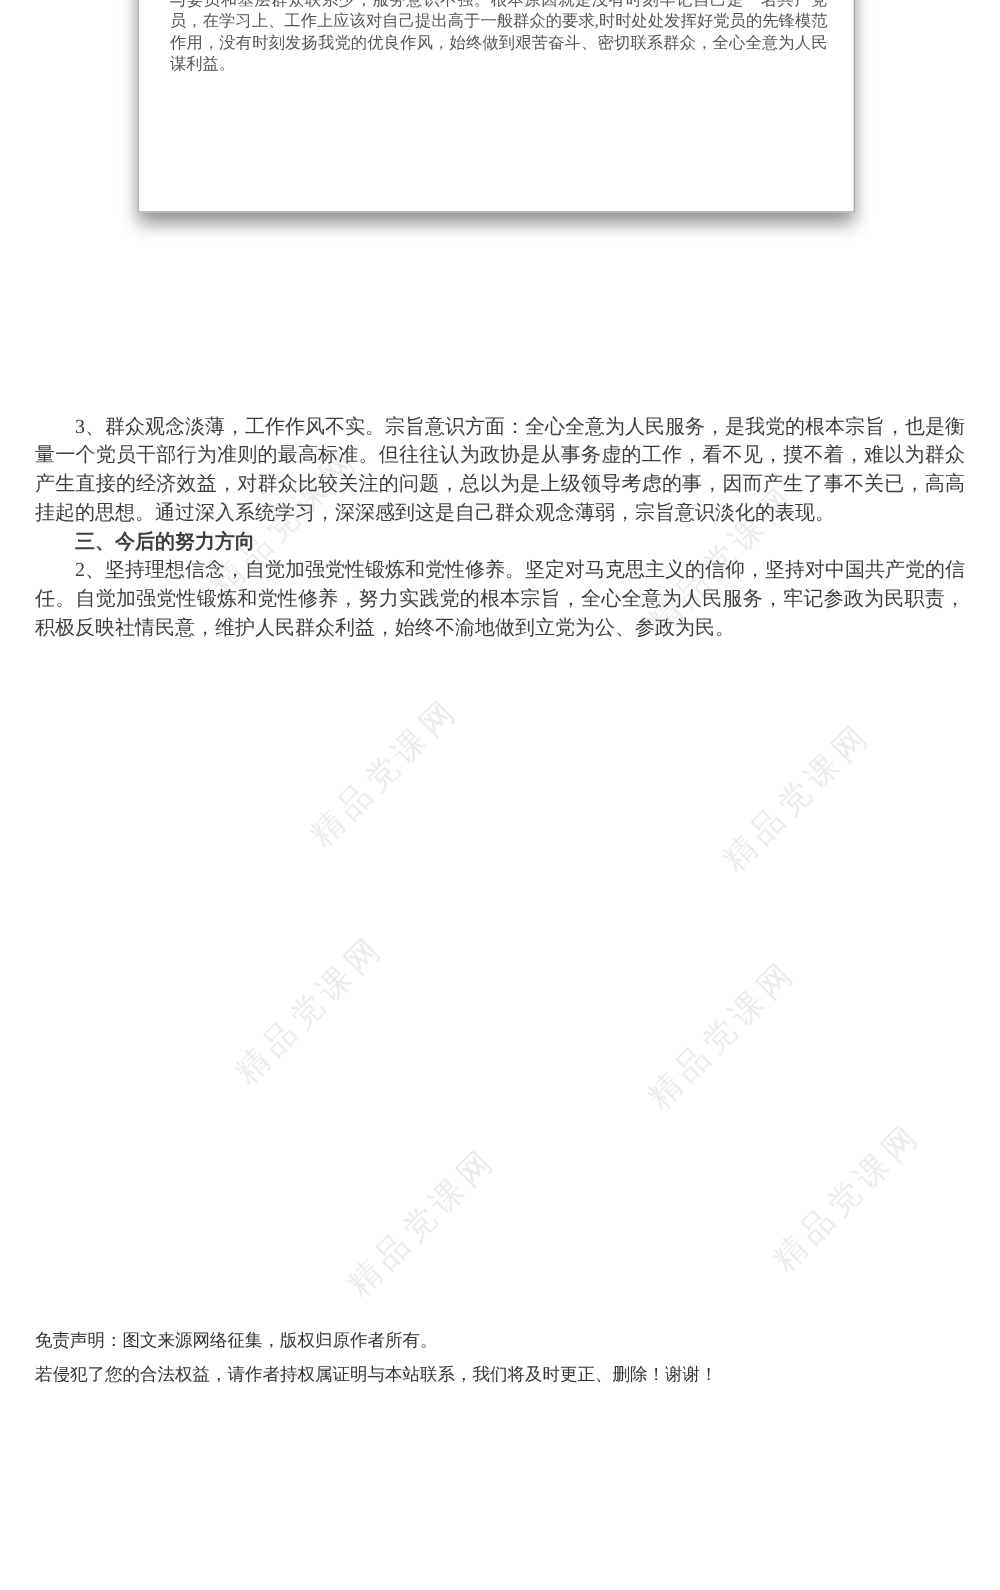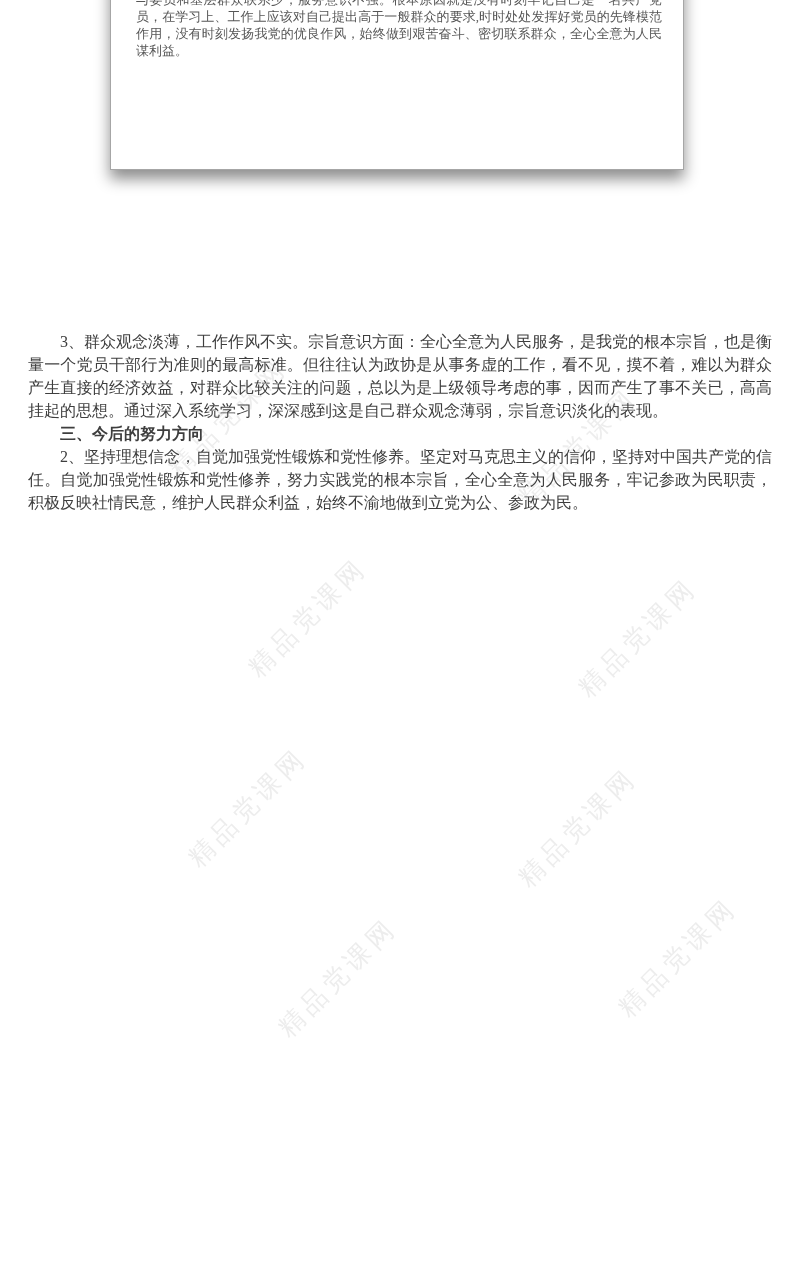--- a/index.html
+++ b/index.html
@@ -92,14 +92,18 @@
       <span>与委员和基层群众联系少，服务意识不强。根本原因就是没有时刻牢记自己是一名共产党员，</span><span>在学习上、工作上应该对自己提出高于一般群众的要求,时时处处发挥好党员的先锋模范作用，</span><span>没有时刻发扬我党的优良作风，始终做到艰苦奋斗、密切联系群众，全心全意为人民谋利益。</span>
     </div>
   </div>
 
   <div class="article">
     <p class="body">3、群众观念淡薄，工作作风不实。宗旨意识方面：全心全意为人民服务，是我党的根本宗旨，也是衡量一个党员干部行为准则的最高标准。但往往认为政协是从事务虚的工作，看不见，摸不着，难以为群众产生直接的经济效益，对群众比较关注的问题，总以为是上级领导考虑的事，因而产生了事不关已，高高挂起的思想。通过深入系统学习，深深感到这是自己群众观念薄弱，宗旨意识淡化的表现。</p>
     <p class="heading">三、今后的努力方向</p>
     <p class="body">2、坚持理想信念，自觉加强党性锻炼和党性修养。坚定对马克思主义的信仰，坚持对中国共产党的信任。自觉加强党性锻炼和党性修养，努力实践党的根本宗旨，全心全意为人民服务，牢记参政为民职责，积极反映社情民意，维护人民群众利益，始终不渝地做到立党为公、参政为民。</p>
   </div>
 
+  <div class="disclaimer">
+    <p>免责声明：图文来源网络征集，版权归原作者所有。</p>
+    <p>若侵犯了您的合法权益，请作者持权属证明与本站联系，我们将及时更正、删除！谢谢！</p>
+  </div>
 
 </div>
 
 </body></html>

